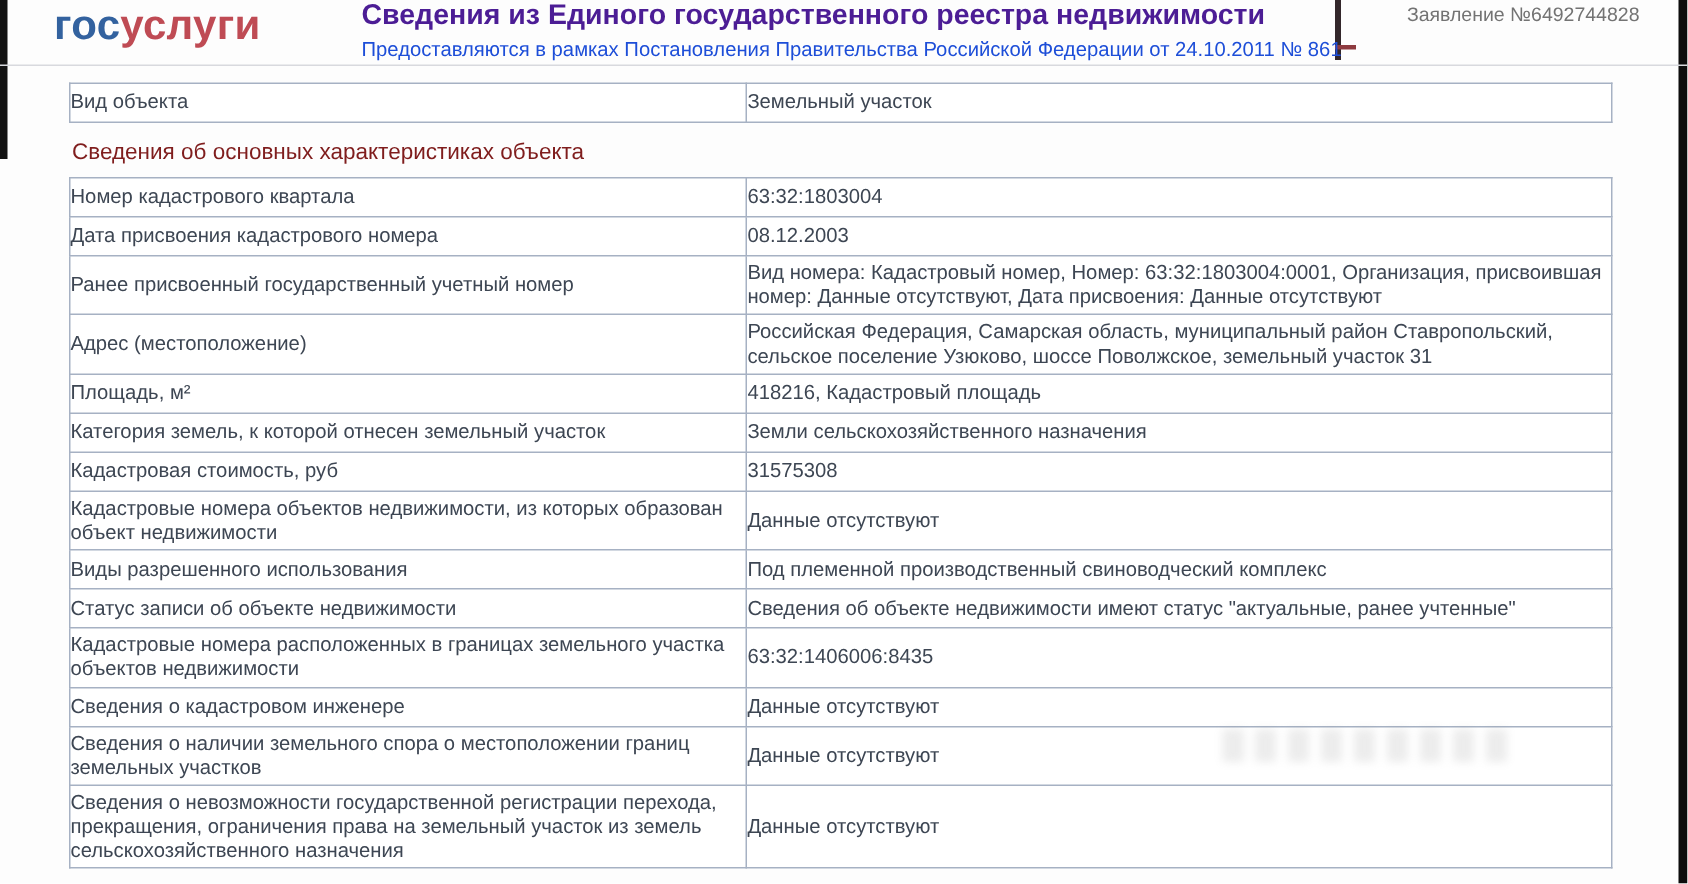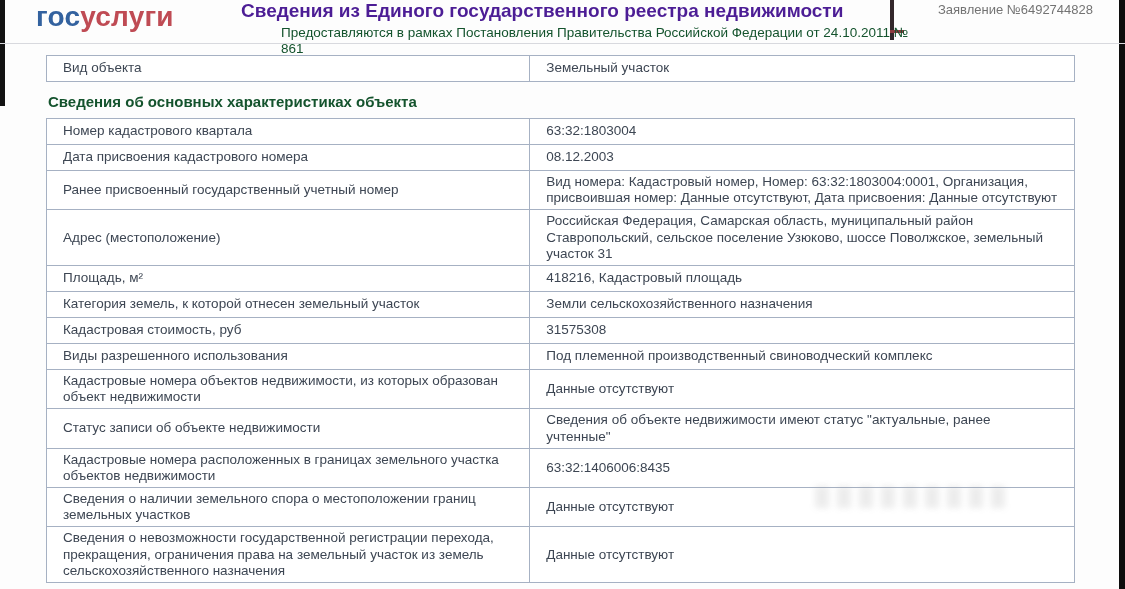--- a/index.html
+++ b/index.html
@@ -14,37 +14,37 @@
   .edge-right{position:absolute;right:0;top:0;width:6px;height:589px;background:#0d0d0d;}
   .artifact-vert{position:absolute;left:890px;top:0;width:4px;height:40px;background:#33272b;}
   .artifact-red{position:absolute;left:890px;top:30px;width:14px;height:3px;background:#8d3a3f;}
 
   
   .logo{position:absolute;left:36px;top:1px;font-size:28px;font-weight:bold;letter-spacing:.2px;line-height:32px;}
   .logo .p1{color:#33629f;}
   .logo .p2{color:#bf4b54;}
   .title-block{position:absolute;left:241px;top:0;width:680px;}
   .doc-title{font-size:19px;font-weight:bold;color:#4c1d95;line-height:21px;}
-  .doc-subtitle{font-size:13.5px;color:#14532d;margin-top:4px;line-height:16px;margin-left:40px;}
+  .doc-subtitle{font-size:13.5px;color:#1d4ed8;margin-top:4px;line-height:16px;}
   .app-number{position:absolute;right:32px;top:2px;font-size:13px;color:#737373;}
   .header-divider{position:absolute;left:0;top:43px;width:1125px;height:1px;background:#d8d9de;}
 
   
   .doc{position:absolute;left:46px;top:55px;width:1029px;}
   table{border-collapse:collapse;width:100%;table-layout:fixed;background:#fff;}
   td{
     border:1px solid #a6b1c3;
-    padding:3px 16px;
+    padding:3px 0;
     font-size:13.5px;line-height:1.2;color:#3d4653;
     vertical-align:middle;
     height:19px;
   }
   td.lbl{width:43.8%;}
   .section-title{
-    font-size:15px;font-weight:bold;color:#14532d;
+    font-size:15px;font-weight:normal;color:#7f1d1d;
     margin:11px 0 7px 2px;line-height:18px;
   }
   #main-table{margin-bottom:0;}
 
   
   .watermark{
     position:absolute;left:815px;top:486px;width:195px;height:22px;
     background:repeating-linear-gradient(90deg,#9a9a9a 0 14px,transparent 14px 22px);
     filter:blur(3px);opacity:.18;pointer-events:none;
   }
@@ -117,39 +117,43 @@
           <td class="lbl">Категория земель, к которой отнесен земельный участок</td>
           <td class="val">Земли сельскохозяйственного назначения</td>
         </tr>
 
         <tr>
           <td class="lbl">Кадастровая стоимость, руб</td>
           <td class="val">31575308</td>
         </tr>
 
         <tr>
-          <td class="lbl">Виды разрешенного использования</td>
-          <td class="val">Под племенной производственный свиноводческий комплекс</td>
+          <td class="lbl">Кадастровые номера объектов недвижимости, из которых образован объект недвижимости</td>
+          <td class="val">Данные отсутствуют</td>
         </tr>
 
         <tr>
-          <td class="lbl">Кадастровые номера объектов недвижимости, из которых образован объект недвижимости</td>
-          <td class="val">Данные отсутствуют</td>
+          <td class="lbl">Виды разрешенного использования</td>
+          <td class="val">Под племенной производственный свиноводческий комплекс</td>
         </tr>
 
         <tr>
           <td class="lbl">Статус записи об объекте недвижимости</td>
           <td class="val">Сведения об объекте недвижимости имеют статус "актуальные, ранее учтенные"</td>
         </tr>
 
         <tr>
           <td class="lbl">Кадастровые номера расположенных в границах земельного участка объектов недвижимости</td>
           <td class="val">63:32:1406006:8435</td>
         </tr>
 
+        <tr>
+          <td class="lbl">Сведения о кадастровом инженере</td>
+          <td class="val">Данные отсутствуют</td>
+        </tr>
 
         <tr>
           <td class="lbl">Сведения о наличии земельного спора о местоположении границ земельных участков</td>
           <td class="val">Данные отсутствуют</td>
         </tr>
 
         <tr>
           <td class="lbl">Сведения о невозможности государственной регистрации перехода, прекращения, ограничения права на земельный участок из земель сельскохозяйственного назначения</td>
           <td class="val">Данные отсутствуют</td>
         </tr>

